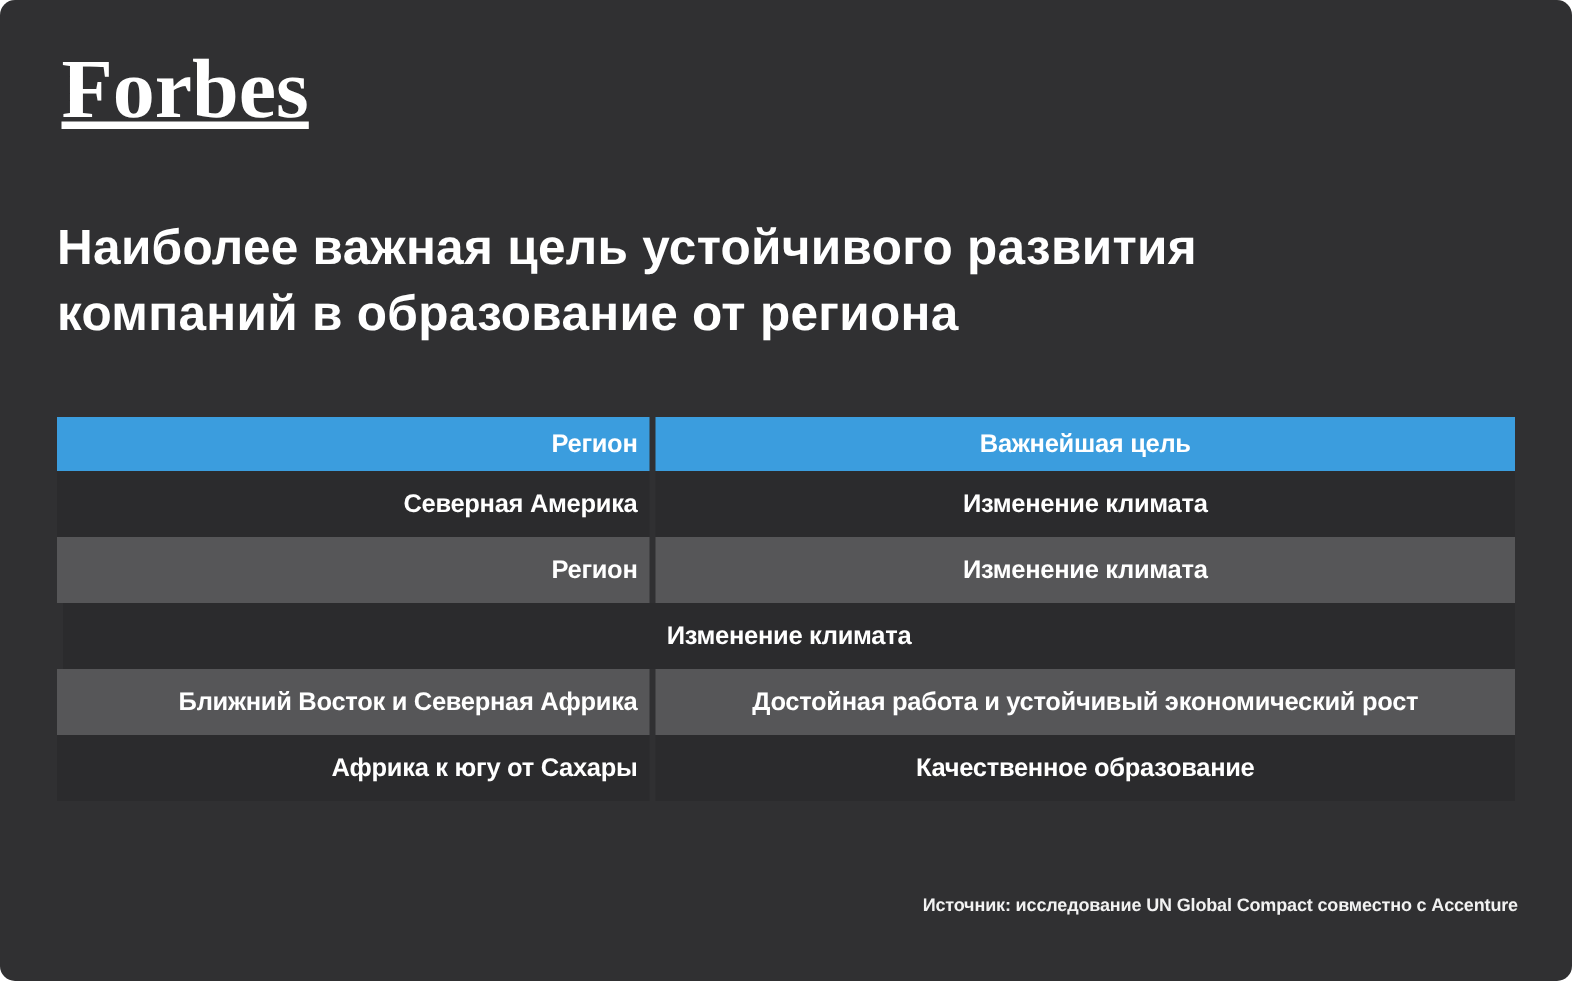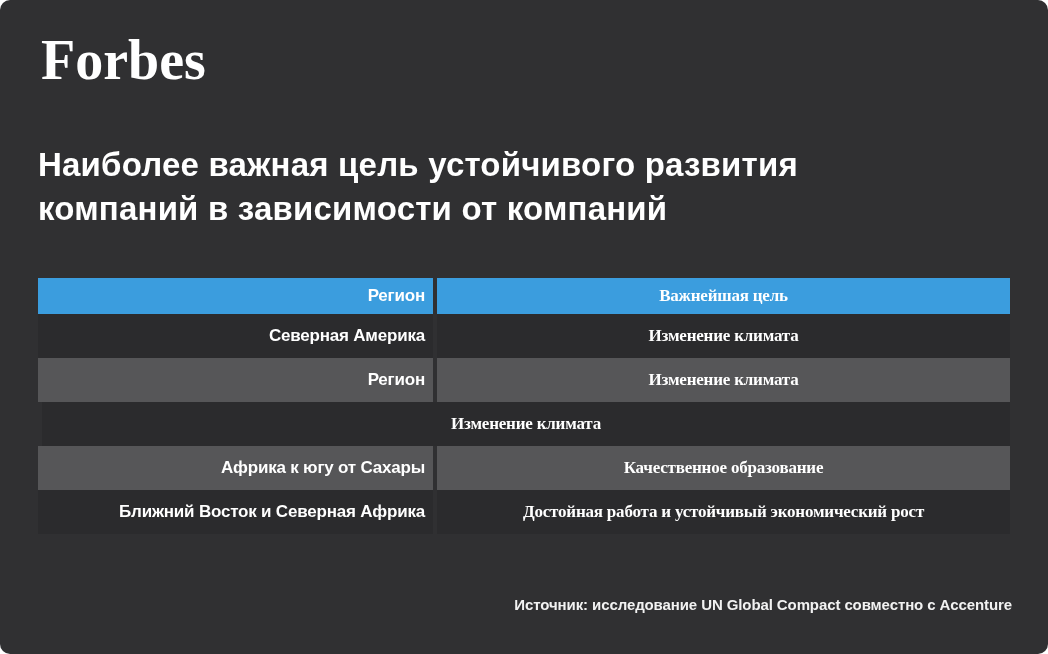--- a/index.html
+++ b/index.html
@@ -21,20 +21,21 @@
   .logo {
     position: absolute;
     left: 41px;
     top: 30px;
     font-family: "Liberation Serif", serif;
     font-weight: bold;
     font-size: 56px;
     line-height: 1.1;
     color: #ffffff;
     letter-spacing: 0px;
+    text-decoration: underline;
   }
   .title {
     position: absolute;
     left: 38px;
     top: 143px;
     font-size: 33px;
     line-height: 44px;
     font-weight: bold;
     color: #ffffff;
     letter-spacing: 0.2px;
@@ -61,46 +62,45 @@
   .cell-region {
     width: 395px;
     justify-content: flex-end;
     padding-right: 8px;
   }
   .col-gap { width: 4px; background: transparent; }
   .cell-goal {
     flex: 1;
     justify-content: center;
     text-align: center;
-    font-family: Liberation Serif, serif;
   }
   .header-row .cell { background: #3B9DDE; }
   .row:nth-child(even) .cell { background: #2B2B2D; }
   .row:nth-child(odd):not(.header-row) .cell { background: #565658; }
   .source {
     position: absolute;
     right: 36px;
     top: 596px;
-    font-size: 15px;
+    font-size: 12px;
     font-weight: bold;
     color: #f2f2f2;
     letter-spacing: -0.1px;
   }
 </style>
 </head>
 <body>
 
 <div class="stage">
   <div class="card">
 
     <div class="logo">Forbes</div>
 
     <h1 class="title">
       <span>Наиболее важная цель устойчивого развития</span>
-      <span>компаний в зависимости от компаний</span>
+      <span>компаний в образование от региона</span>
     </h1>
 
     <div class="table">
 
       <div class="row header-row">
         <div class="cell cell-region">Регион</div>
         <div class="col-gap"></div>
         <div class="cell cell-goal">Важнейшая цель</div>
       </div>
 
@@ -116,29 +116,29 @@
         <div class="cell cell-goal">Изменение климата</div>
       </div>
 
       <div class="row">
         <div class="col-gap"></div>
         <div class="cell cell-goal">Изменение климата</div>
       </div>
 
 
       <div class="row">
+        <div class="cell cell-region">Ближний Восток и Северная Африка</div>
+        <div class="col-gap"></div>
+        <div class="cell cell-goal">Достойная работа и устойчивый экономический рост</div>
+      </div>
+
+      <div class="row">
         <div class="cell cell-region">Африка к югу от Сахары</div>
         <div class="col-gap"></div>
         <div class="cell cell-goal">Качественное образование</div>
-      </div>
-
-      <div class="row">
-        <div class="cell cell-region">Ближний Восток и Северная Африка</div>
-        <div class="col-gap"></div>
-        <div class="cell cell-goal">Достойная работа и устойчивый экономический рост</div>
       </div>
 
     </div>
 
     <div class="source">Источник: исследование UN Global Compact совместно с Accenture</div>
 
   </div>
 </div>
 
 </body></html>

